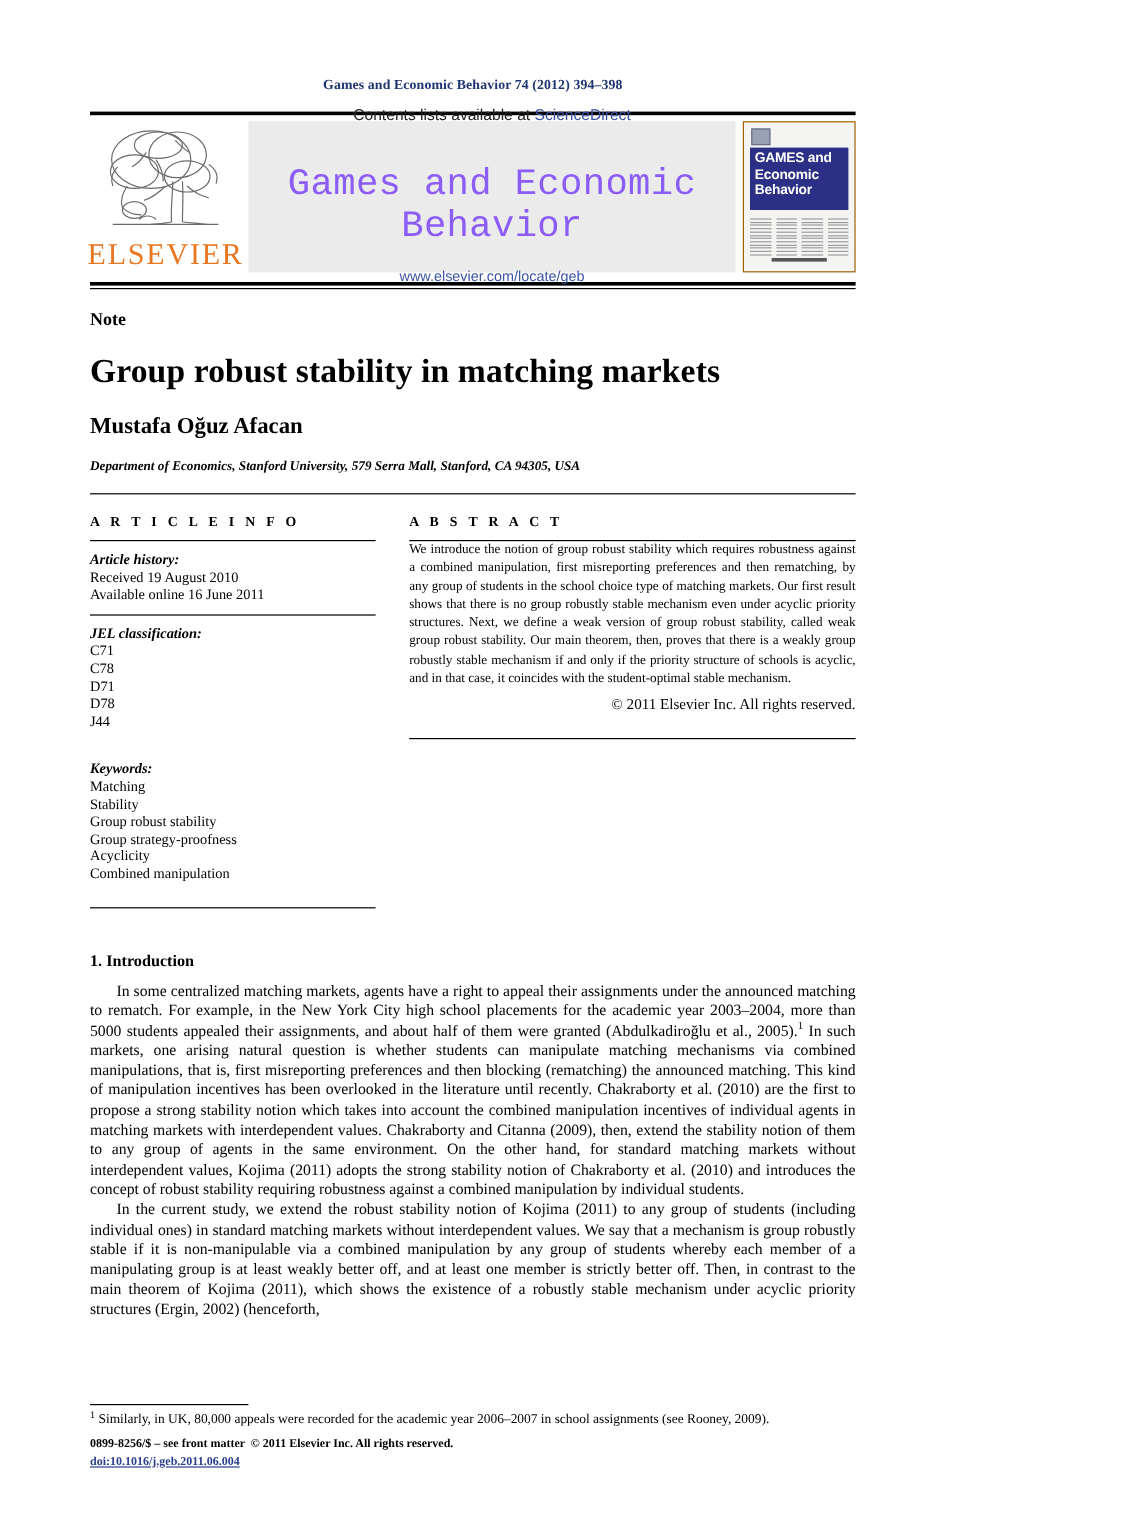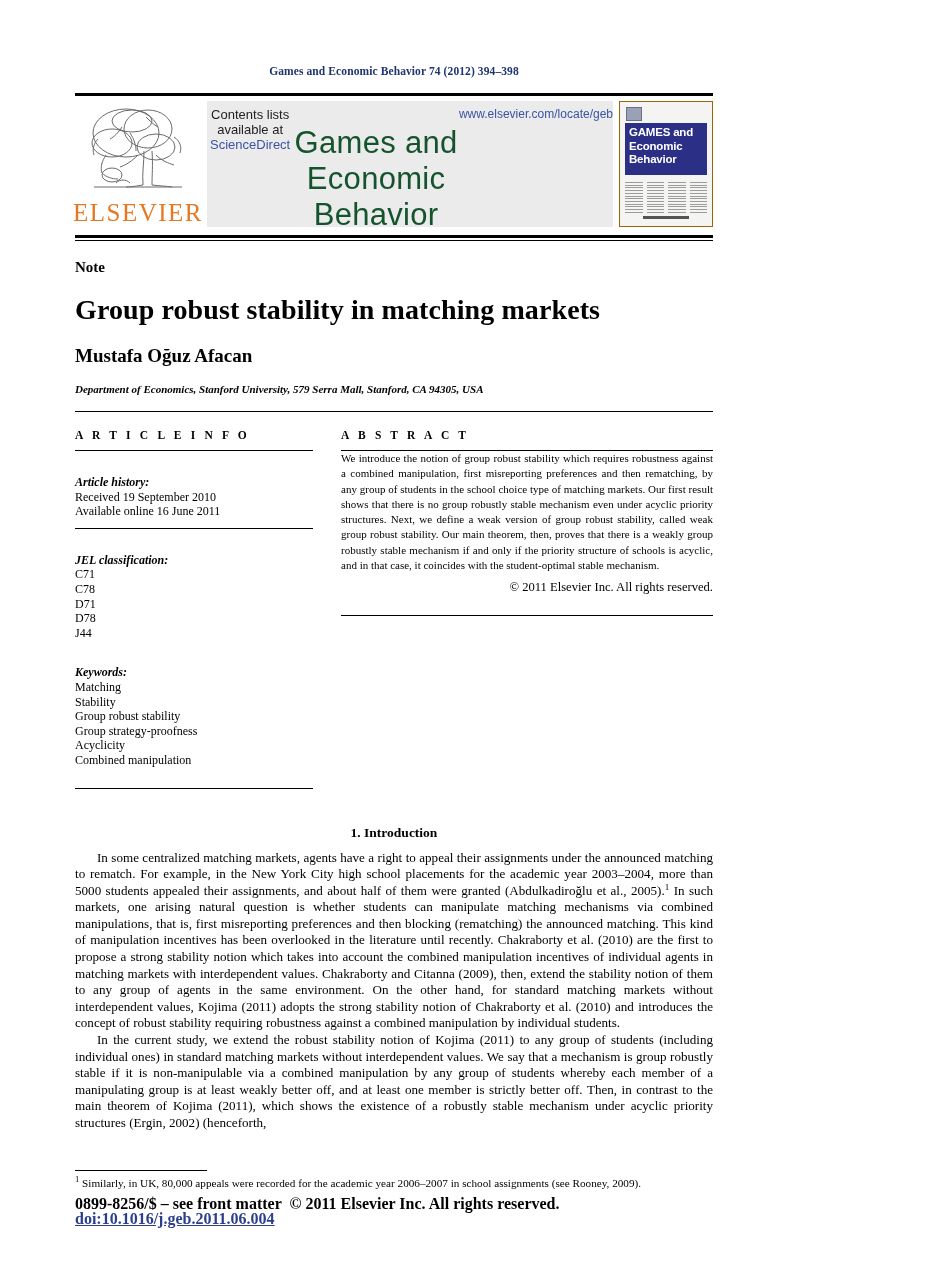--- a/index.html
+++ b/index.html
@@ -64,37 +64,37 @@
     letter-spacing: 1.5px;
     line-height: 1;
     margin-top: 1px;
   }
   .journal-banner {
     flex: 1 1 auto;
     background: #ebebeb;
     margin: 0 6px;
     text-align: center;
     display: flex;
-    flex-direction: row;
+    flex-direction: column;
     justify-content: center;
     padding: 6px 0 10px 0;
   }
   .contents-line {
     font-family: "Liberation Sans", sans-serif;
     font-size: 13px;
     color: #222;
     margin-bottom: 16px;
   }
   .contents-line .sd {
     color: #3a53a4;
   }
   .journal-name {
-    font-family: Liberation Sans, sans-serif;
+    font-family: Liberation Mono, monospace;
     font-size: 31px;
-    color: #14532d;
+    color: #8b5cf6;
     margin-bottom: 16px;
     letter-spacing: .3px;
     margin-top: 18px;
   }
   .journal-url {
     font-family: "Liberation Sans", sans-serif;
     font-size: 12px;
     color: #3a53a4;
     text-align: center;
   }
@@ -187,21 +187,21 @@
     font-size: 11.5px;
     letter-spacing: 3.2px;
   }
   .rule-section { border-top: 1.6px solid #000; margin-top: 9px; }
 
   .info-block { font-size: 12px; line-height: 14.6px; }
   .info-block .ital {
     font-style: italic;
     font-weight: bold;
   }
-  .info-group { margin-top: 24px; }
+  .info-group { margin-top: 8px; }
   .info-group div { white-space: nowrap; }
   .rule-mid { border-top: 1.6px solid #000; margin-top: 9px; }
 
   .abstract-text {
     font-size: 11px;
     line-height: 15.3px;
     text-align: justify;
     margin-top: 0;
   }
   .copyright-line {
@@ -211,21 +211,20 @@
   }
   .rule-abs-bottom { border-top: 1px solid #000; margin-top: 20px; }
   .rule-info-bottom { border-top: 1px solid #000; margin-top: 20px; }
 
   
   .body-section { margin-top: 36px; }
   .section-title {
     font-family: "Liberation Serif", serif;
     font-weight: bold;
     font-size: 13.5px;
-    text-align: center;
   }
   .body-p {
     font-size: 13.1px;
     line-height: 16.6px;
     text-align: justify;
     text-indent: 22px;
     margin: 0;
     margin-top: 9px;
   }
   .body-p.tight { margin-top: 0; }
@@ -254,21 +253,21 @@
     text-indent: -14px;
     line-height: 14px;
   }
   .fn-item sup { font-size: 8.5px; }
 
   
   .footer {
     position: absolute;
     left: 75px;
     bottom: 40px;
-    font-size: 16px;
+    font-size: 10px;
     line-height: 14.5px;
   }
   .footer .f1 { font-weight: bold; }
   .footer .doi {
     color: #2b3f8c;
     font-weight: bold;
     text-decoration: underline;
   }
 </style>
 </head>
@@ -402,21 +401,21 @@
 
   <div class="info-abstract">
 
     <div class="col-info">
       <div class="sect-head">A R T I C L E   I N F O</div>
       <div class="rule-section"></div>
 
       <div class="info-block">
         <div class="info-group">
           <div class="ital">Article history:</div>
-          <div>Received 19 September 2010</div>
+          <div>Received 19 August 2010</div>
           <div>Available online 16 June 2011</div>
         </div>
       </div>
 
       <div class="rule-mid"></div>
 
       <div class="info-block">
         <div class="info-group">
           <div class="ital">JEL classification:</div>
           <div>C71</div>

